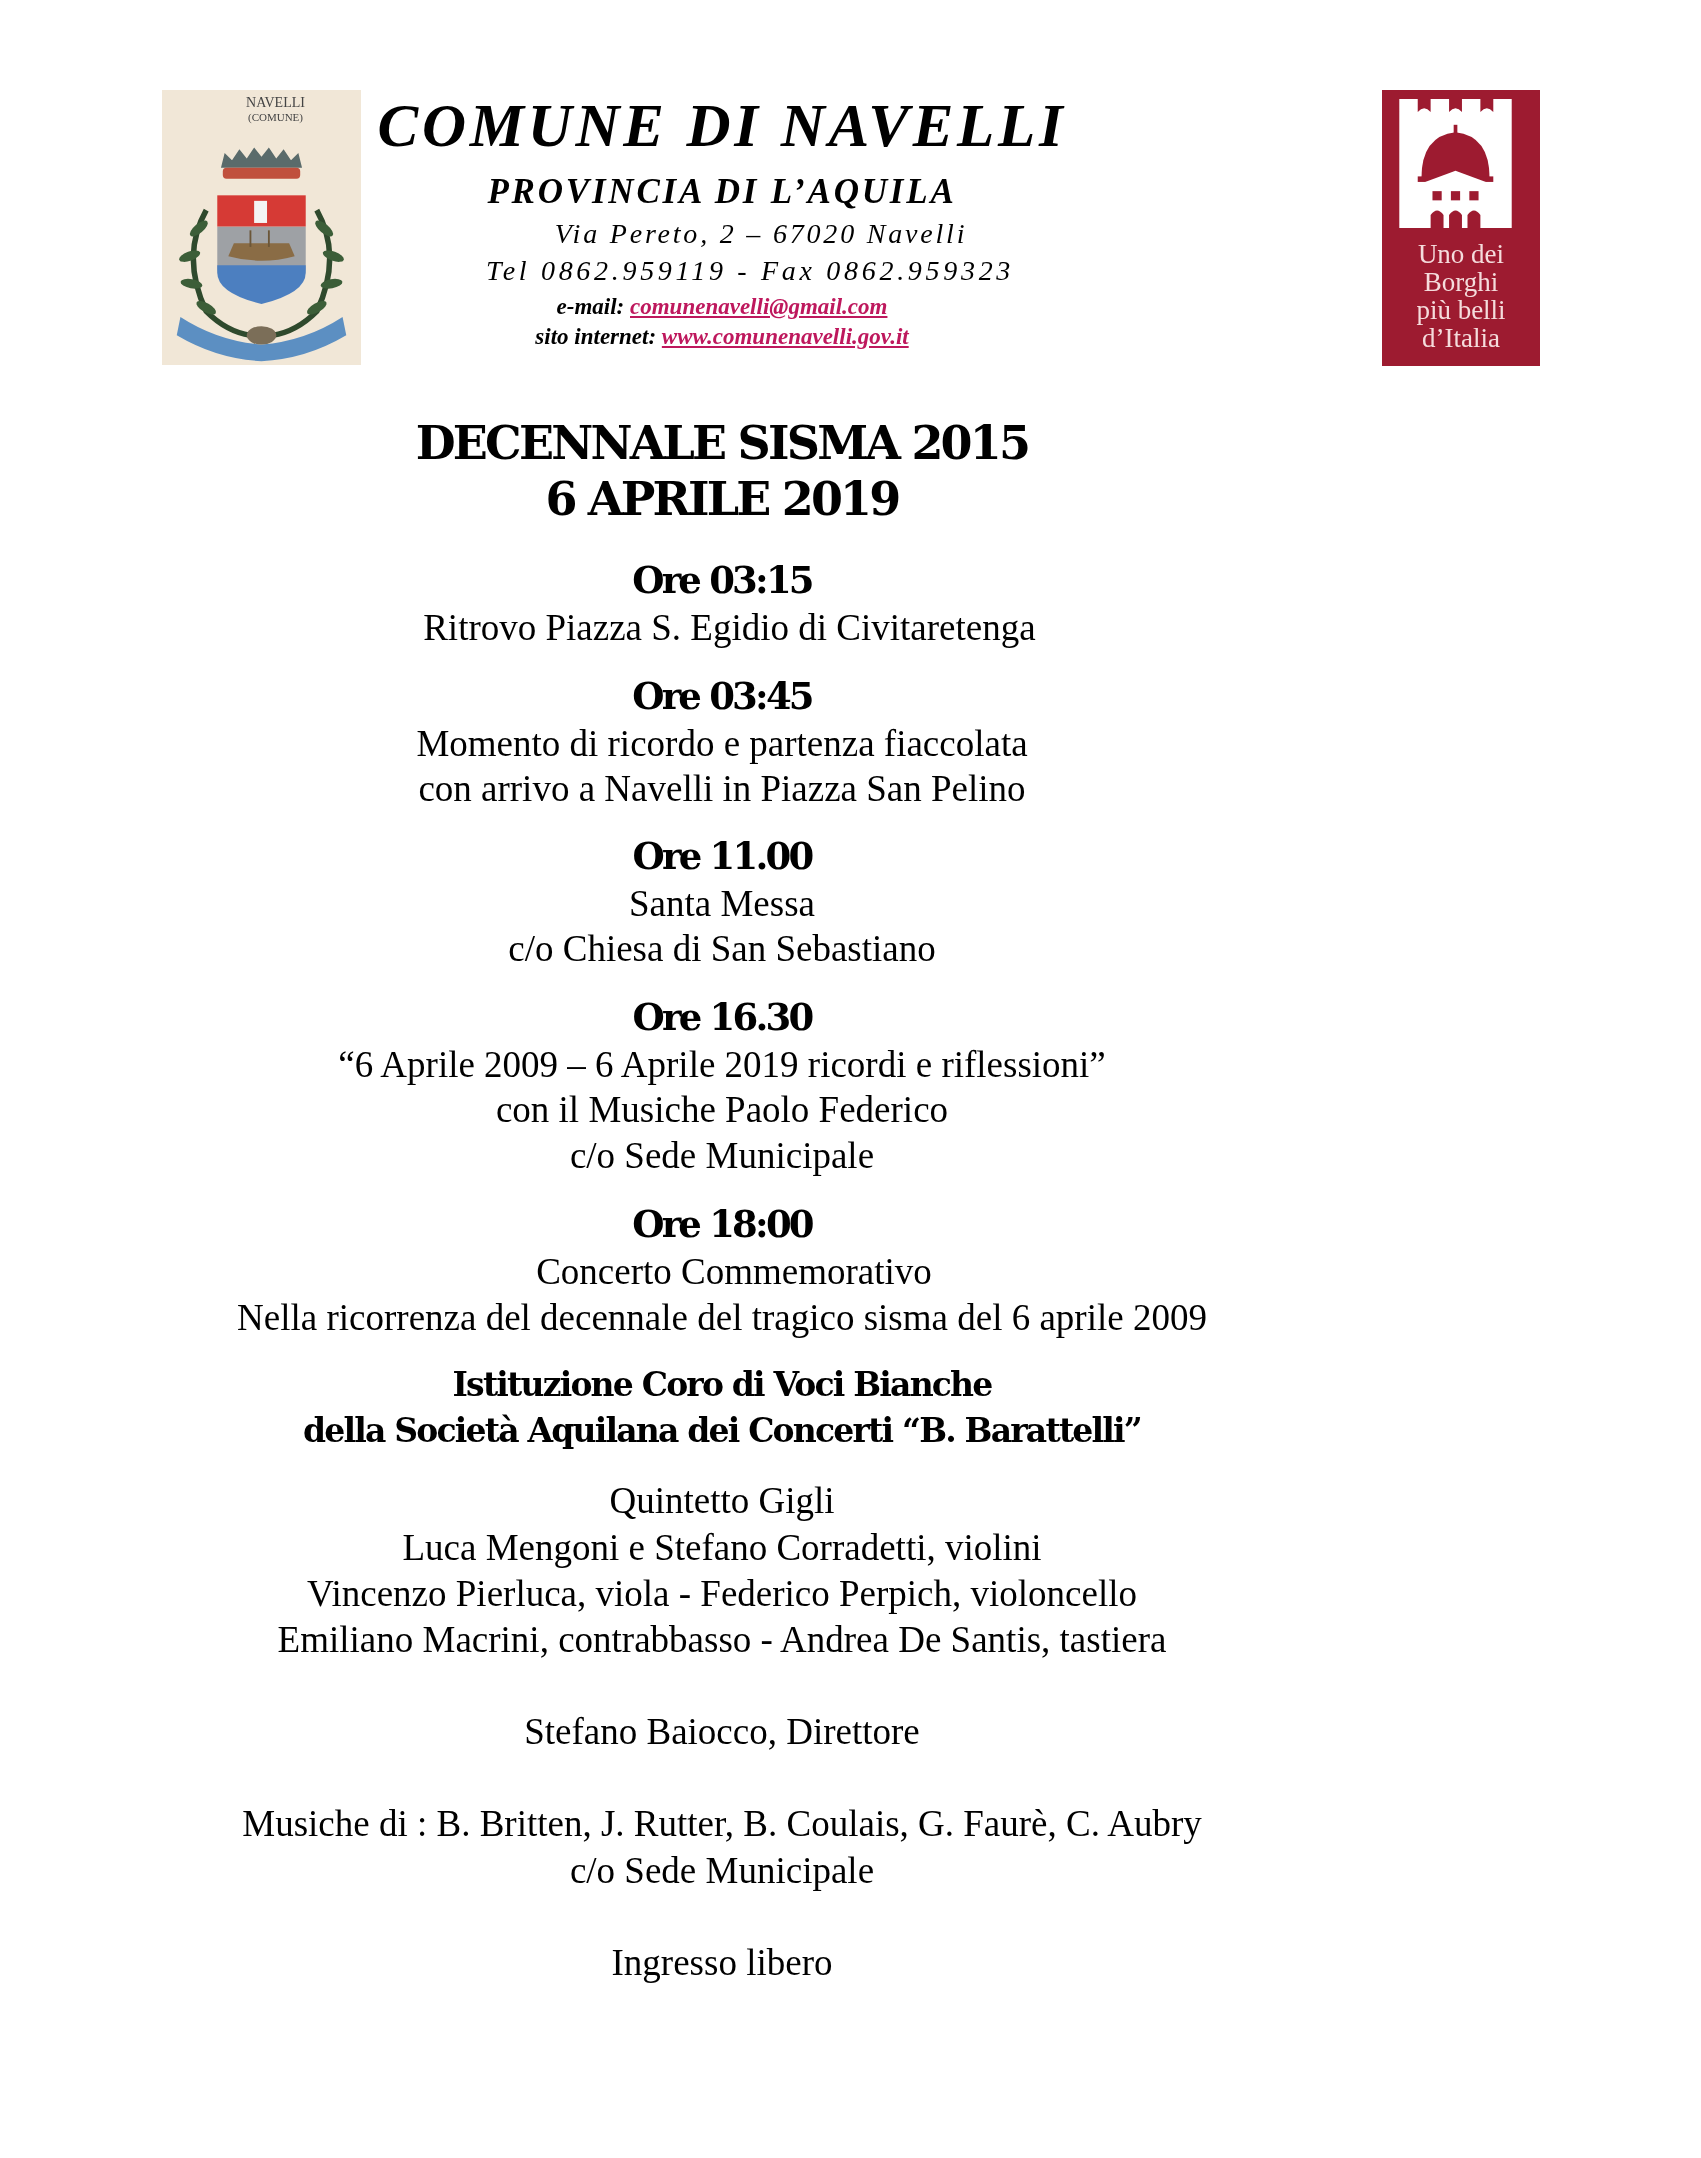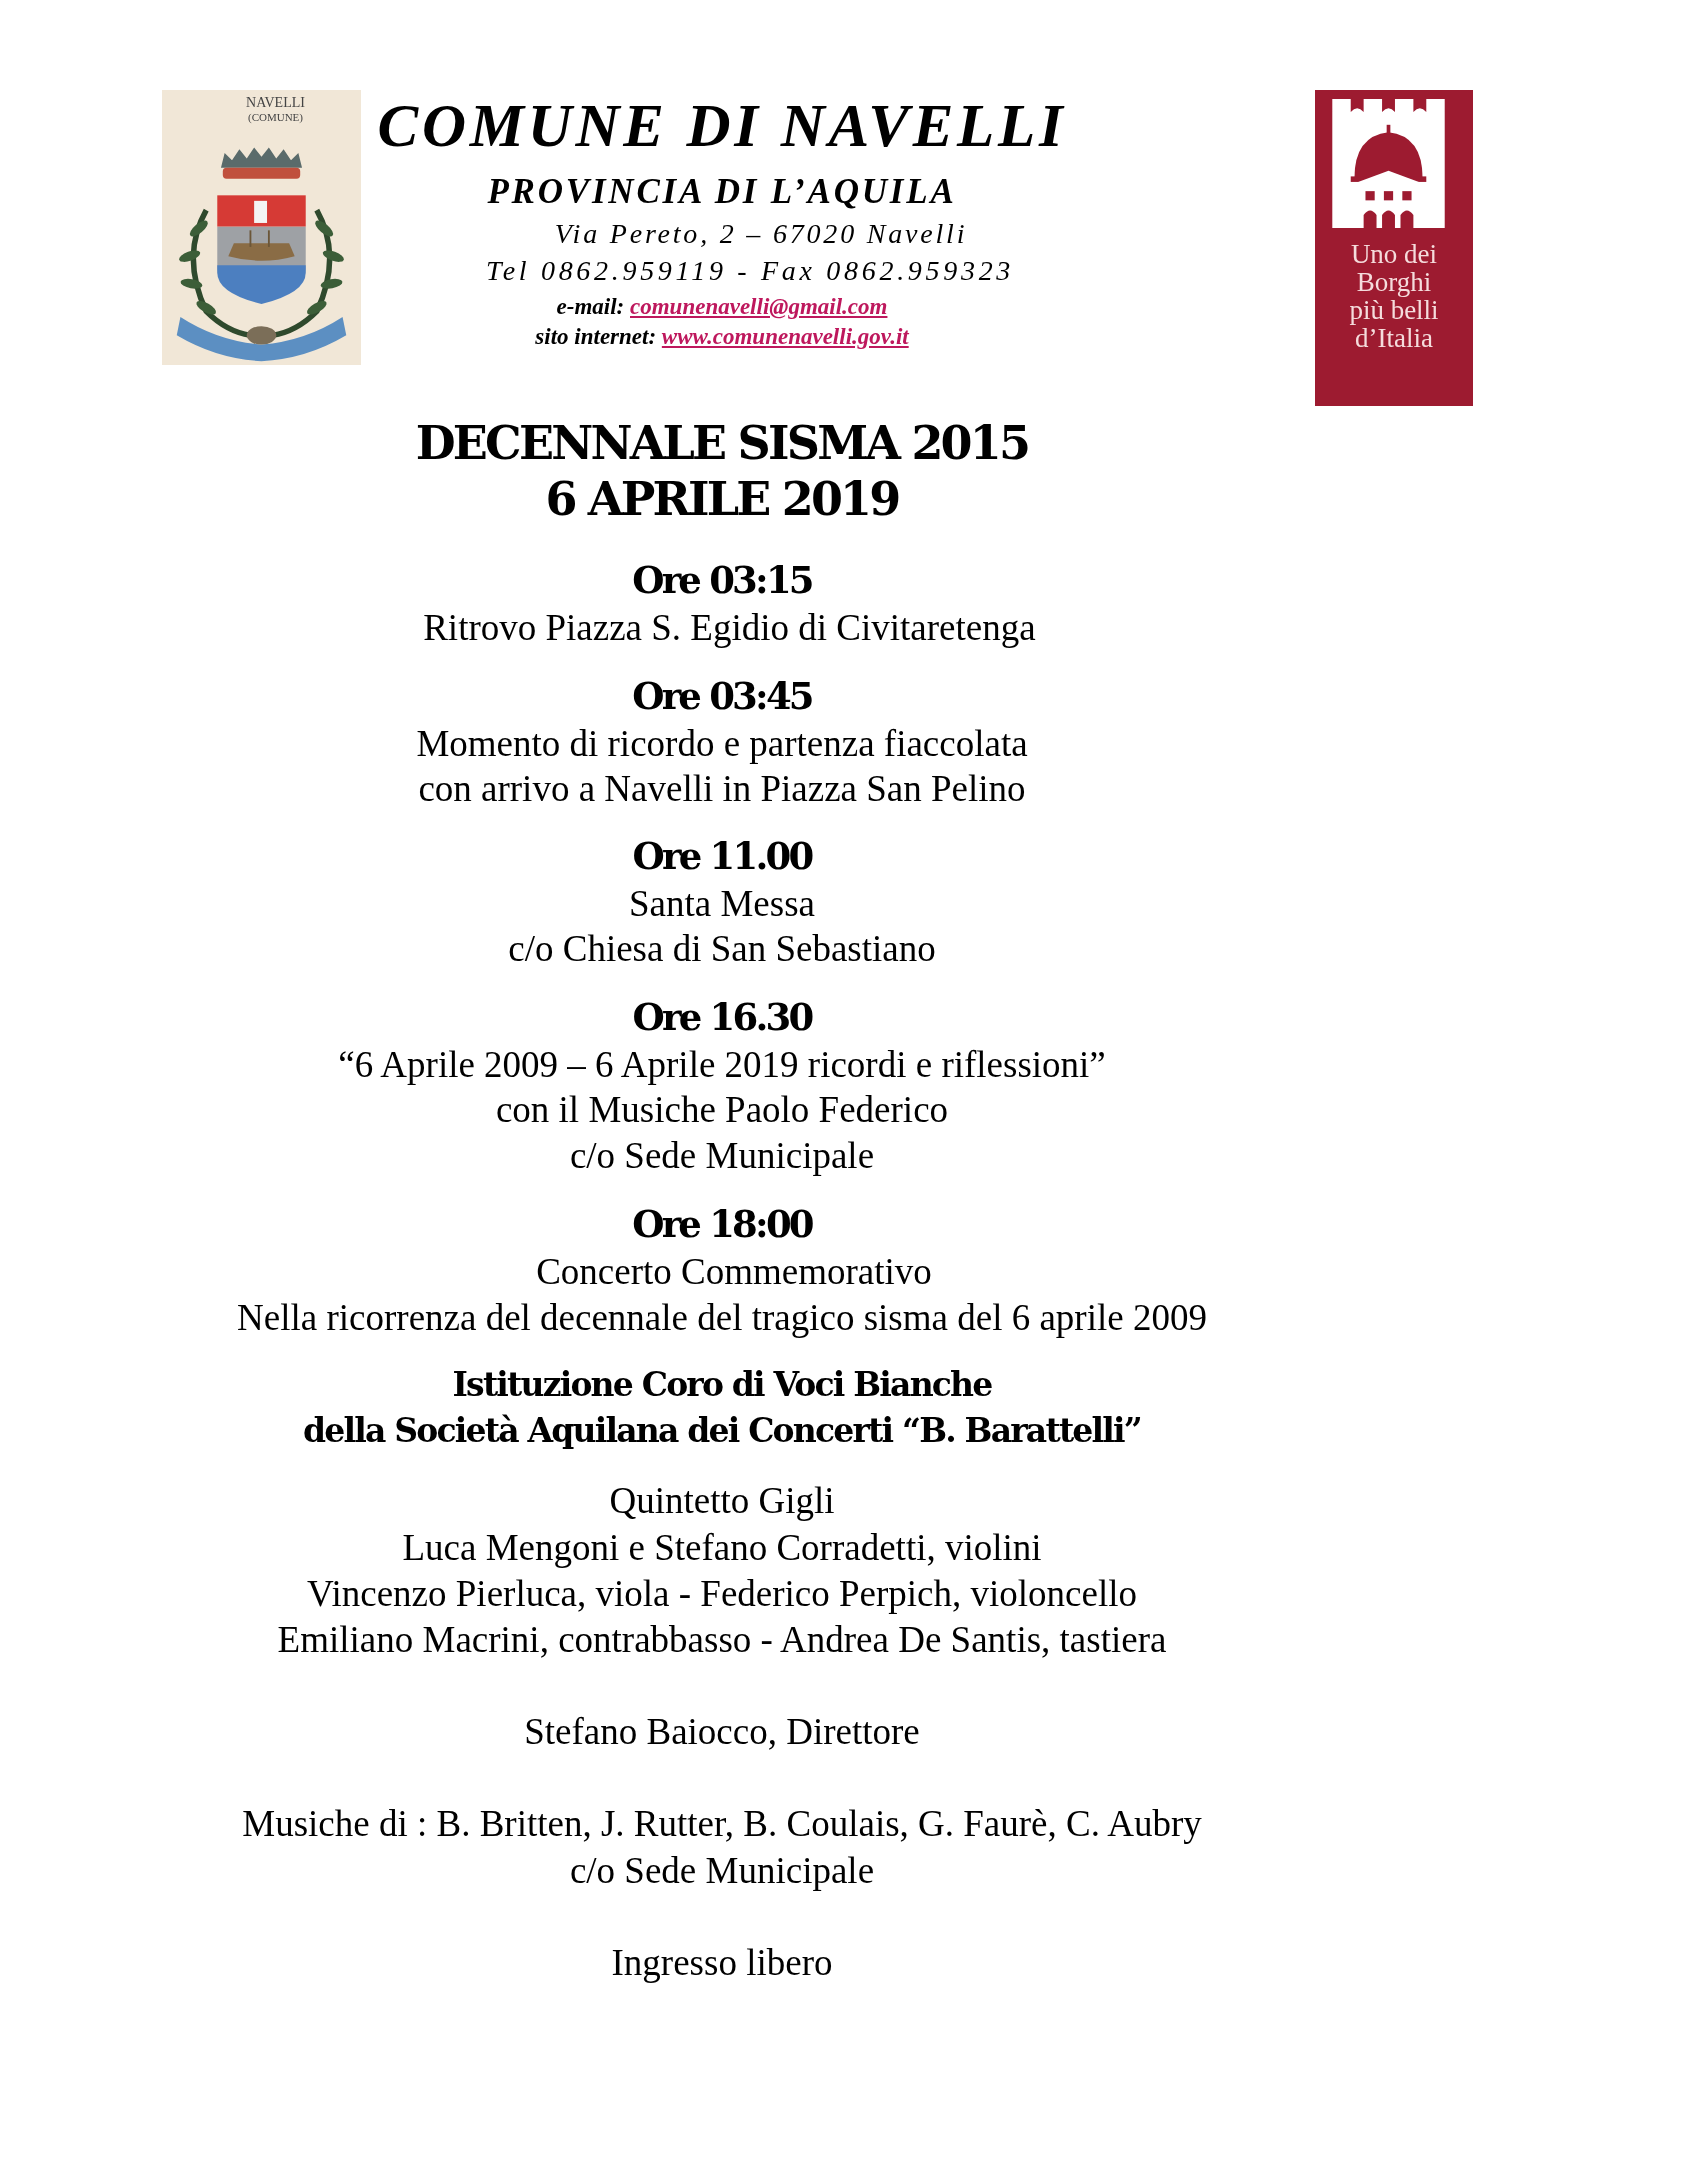--- a/index.html
+++ b/index.html
@@ -6,21 +6,21 @@
   body { width: 1702px; height: 2159px; position: relative; overflow: hidden; color: #000; }
   .abs { position: absolute; }
   .center { left: 0; width: 1444px; text-align: center; }
   .times-it { font-family: "Liberation Serif", "DejaVu Serif", serif; font-style: italic; font-weight: bold; }
   .link { color: #be185d; text-decoration: underline; }
   .bold-serif { font-family: "DejaVu Serif", "Liberation Serif", serif; font-weight: bold; letter-spacing: -1.8px; }
   .time { font-family: "DejaVu Serif", "Liberation Serif", serif; font-weight: bold; font-size: 37px; letter-spacing: -2.8px; }
   .txt { font-family: "Liberation Serif", "DejaVu Serif", serif; font-size: 37px; }
   
   #crest { left: 162px; top: 90px; width: 199px; height: 275px; background: #f1e7d7; }
-  #borghi { left: 1315px; top: 90px; width: 158px; height: 316px; background: #9d1b30; }
+  #borghi { left: 1382px; top: 90px; width: 158px; height: 276px; background: #9d1b30; }
 </style>
 </head>
 <body>
 
 <div id="crest" class="abs">
   <div class="abs" style="left:0;top:5.5px;width:227px;text-align:center;font-family:'Liberation Serif',serif;font-size:14px;color:#444;line-height:14px;">
     <div>NAVELLI</div>
     <div style="font-size:11px;">(COMUNE)</div>
   </div>
   <svg class="abs" style="left:0;top:37px;" width="199" height="238" viewBox="0 0 216 258">

